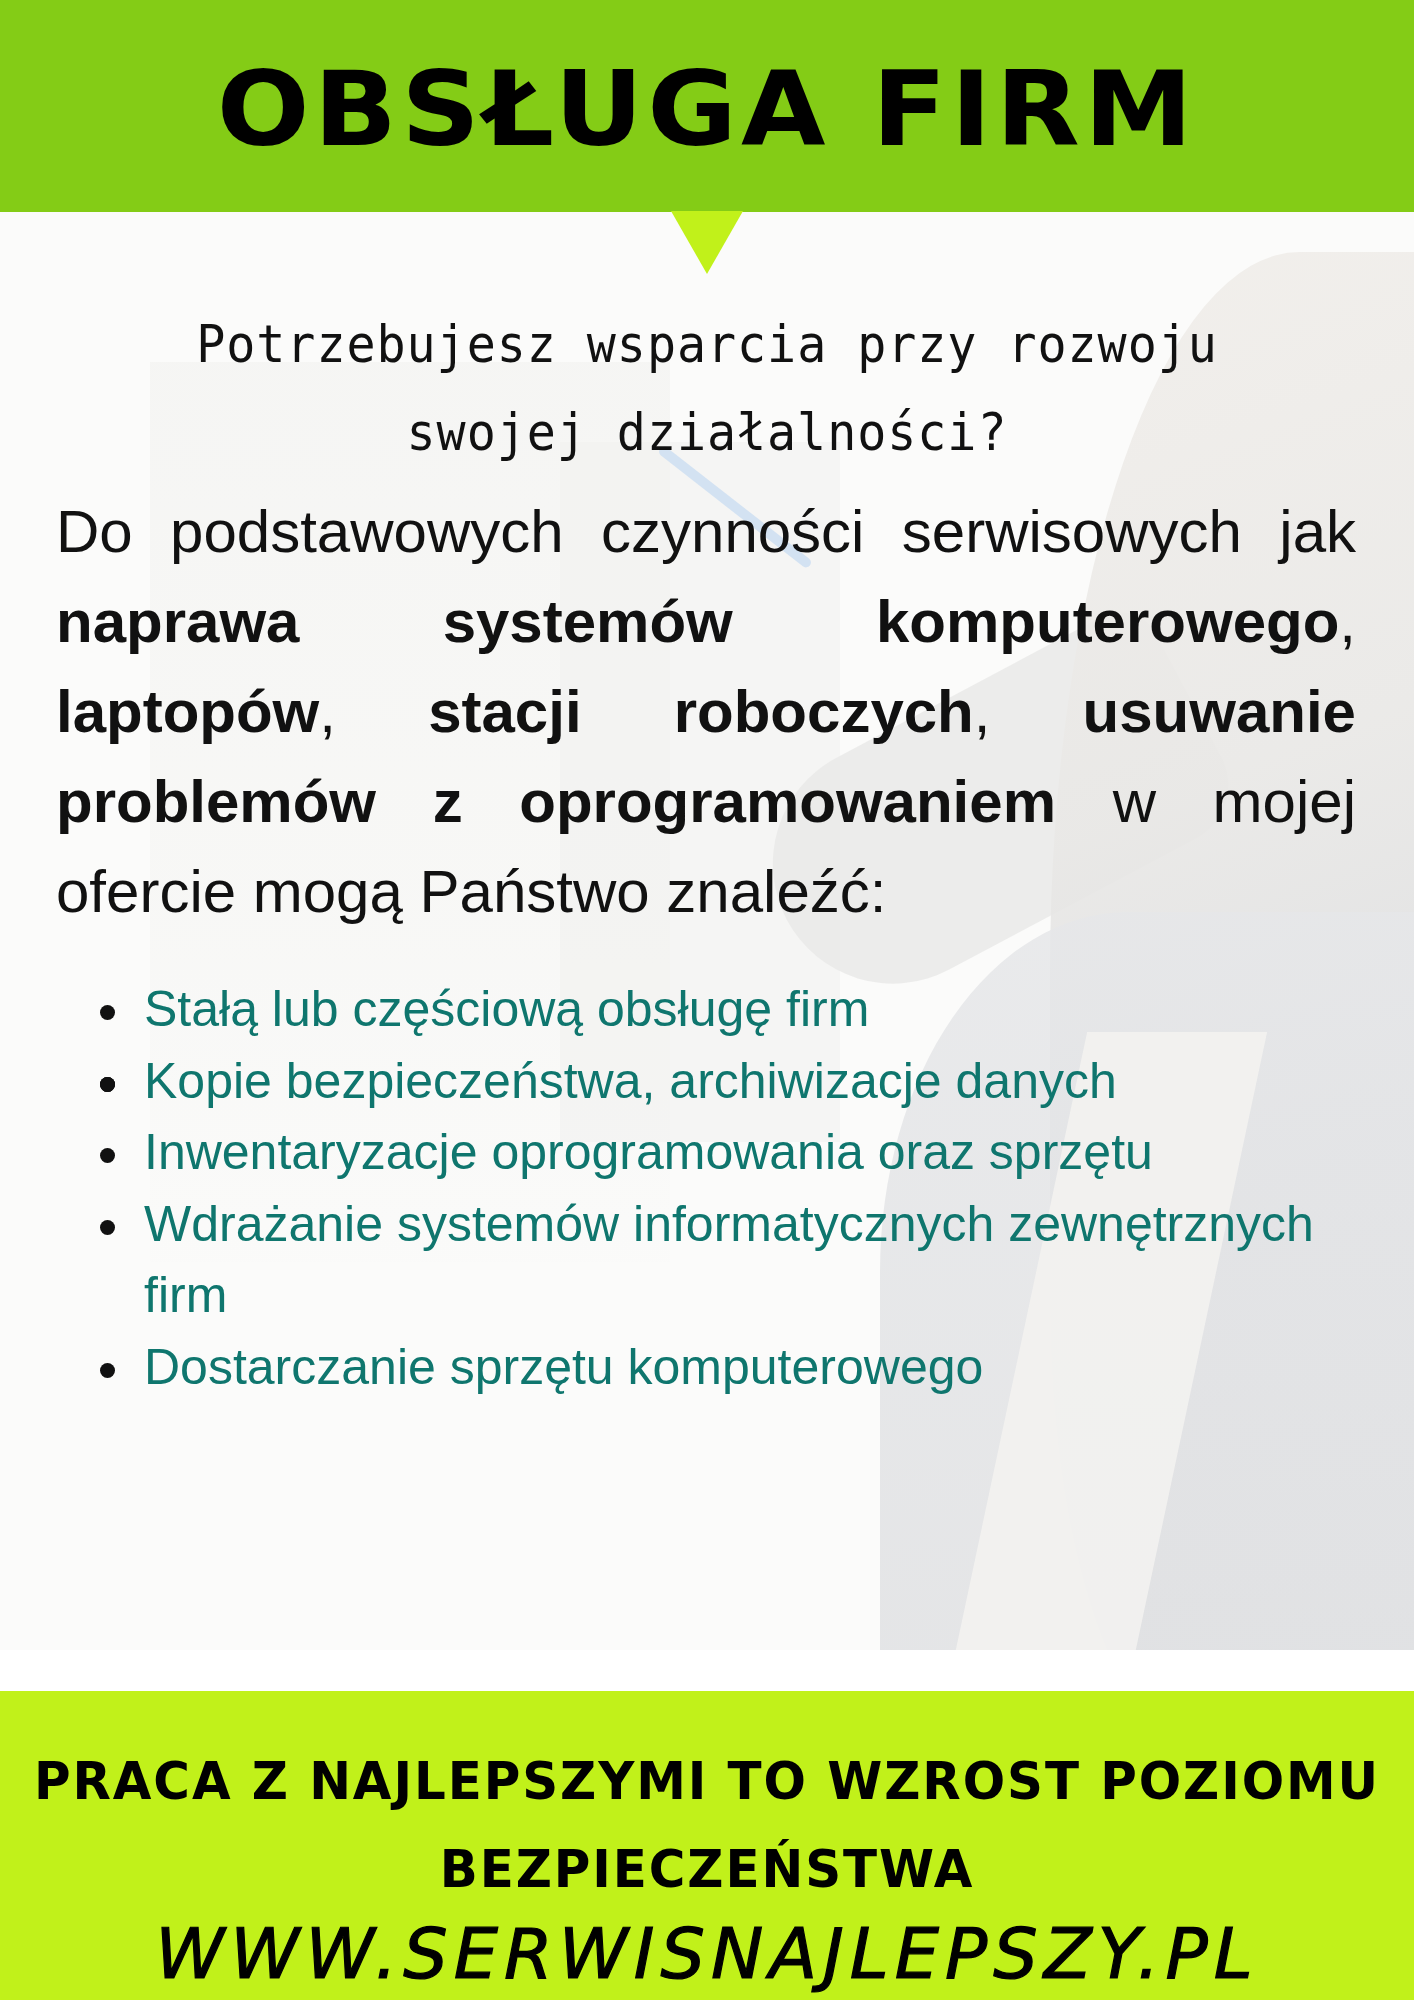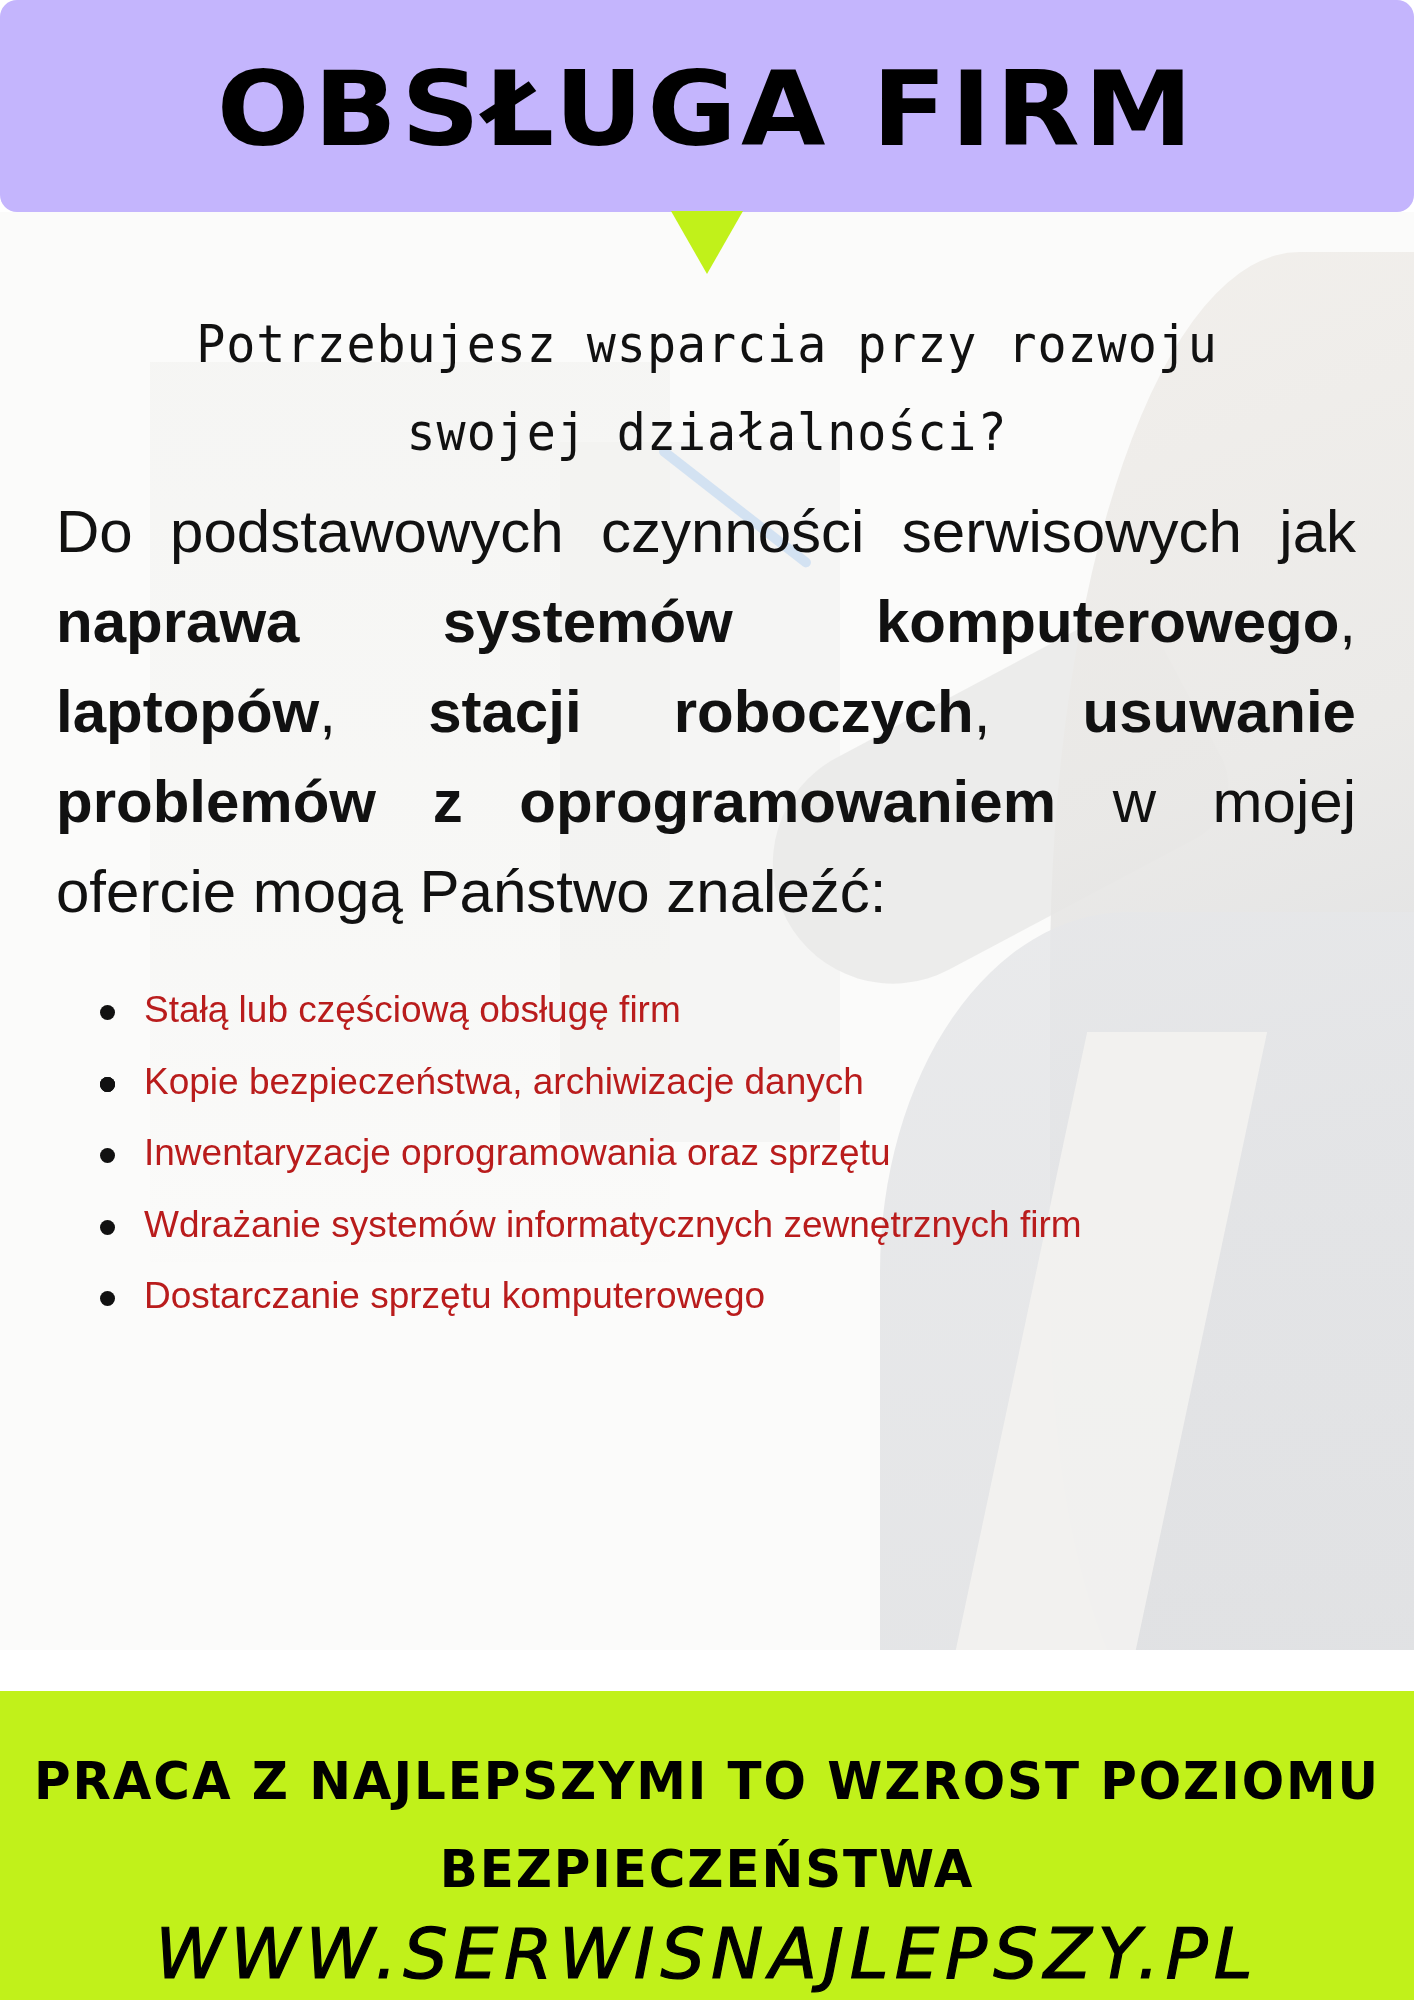--- a/index.html
+++ b/index.html
@@ -10,32 +10,32 @@
     .bg { position: absolute; left: 0; top: 212px; width: 1414px; height: 1438px; overflow: hidden; background: #fbfbfa; }
     .bg .window { position: absolute; left: 150px; top: 150px; width: 520px; height: 900px; background: linear-gradient(180deg, #f3f3f1 0%, #f6f6f4 60%, #fafaf9 100%); opacity: .7; }
     .bg .window2 { position: absolute; left: 560px; top: 230px; width: 280px; height: 700px; background: #f1f1ef; opacity: .55; }
     .bg .person { position: absolute; left: 1050px; top: 40px; width: 520px; height: 1500px; border-radius: 48% 10% 0 30%; background: linear-gradient(160deg, #f1eeea 0%, #e9e8e6 35%, #dcdddf 60%, #e3e4e6 100%); opacity: .9; }
     .bg .arm { position: absolute; left: 760px; top: 480px; width: 460px; height: 240px; border-radius: 120px 40px 60px 120px; background: #e8e8e7; transform: rotate(-28deg); opacity: .8; }
     .bg .body { position: absolute; left: 880px; top: 700px; width: 620px; height: 900px; border-radius: 40% 0 0 0; background: linear-gradient(180deg, #e6e7e9 0%, #dfe0e2 100%); opacity: .85; }
     .bg .shirt { position: absolute; left: 1000px; top: 820px; width: 180px; height: 820px; background: #f3f2ef; transform: skewX(-12deg); opacity: .9; }
     .bg .marker { position: absolute; left: 640px; top: 290px; width: 190px; height: 10px; border-radius: 5px; background: #cfe0f2; transform: rotate(38deg); opacity: .9; }
 
     
-    .header { position: absolute; left: 0; top: 0; width: 1414px; height: 212px; background: #c4b5fd; display: flex; align-items: center; justify-content: center; z-index: 2; border-radius: 17px; }
+    .header { position: absolute; left: 0; top: 0; width: 1414px; height: 212px; background: #84cc16; display: flex; align-items: center; justify-content: center; z-index: 2; }
     .header-title { font-family: "DejaVu Sans", sans-serif; font-weight: 900; font-size: 104px; letter-spacing: 4px; color: #000; transform: scaleX(1.05); margin-top: 6px; }
     .pointer { position: absolute; left: 671px; top: 211px; width: 0; height: 0; border-left: 36px solid transparent; border-right: 36px solid transparent; border-top: 63px solid #c1f11a; z-index: 2; }
 
     
     .content { position: absolute; left: 0; top: 212px; width: 1414px; height: 1438px; z-index: 1; }
     .subtitle { position: absolute; left: 60px; top: 88px; width: 1294px; text-align: center; font-family: "DejaVu Sans Mono", monospace; font-size: 52px; line-height: 88px; color: #111; letter-spacing: 1px; transform: scaleX(0.93); transform-origin: center; }
     .intro { position: absolute; left: 56px; top: 275px; width: 1300px; font-family: "Liberation Sans", sans-serif; font-size: 60px; line-height: 90px; text-align: justify; text-align-last: left; color: #111; }
     .intro b { font-weight: 700; }
 
     .list { position: absolute; left: 96px; top: 762px; width: 1260px; list-style: none; }
-    .list li { position: relative; padding-left: 48px; font-family: "Liberation Sans", sans-serif; font-size: 37px; line-height: 71.5px; color: #b91c1c; }
+    .list li { position: relative; padding-left: 48px; font-family: "Liberation Sans", sans-serif; font-size: 50px; line-height: 71.5px; color: #0f766e; }
     .list li .bullet { position: absolute; left: 4px; top: 31px; width: 15px; height: 15px; border-radius: 50%; background: #111; }
 
     
     .footer { position: absolute; left: 0; top: 1650px; width: 1414px; height: 350px; background: #c1f11a; z-index: 2; text-align: center; margin-top: 41px; }
     .footer-tagline { position: absolute; left: 0; top: 46px; width: 1414px; font-family: "DejaVu Sans", sans-serif; font-weight: 700; font-size: 52px; line-height: 88px; letter-spacing: 2px; color: #000; transform: scaleX(0.96); }
     .footer-url { position: absolute; left: 0; top: 222px; width: 1414px; font-family: "DejaVu Sans", sans-serif; font-weight: 400; font-size: 70px; letter-spacing: 6px; color: #000; font-style: italic; -webkit-text-stroke: 1.2px #000; }
   </style>
 </head>
 <body>
 

